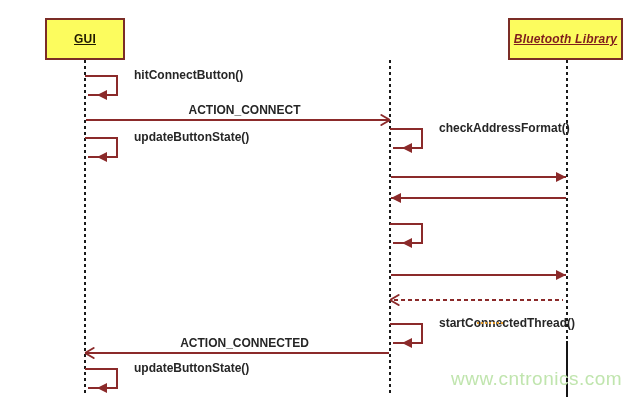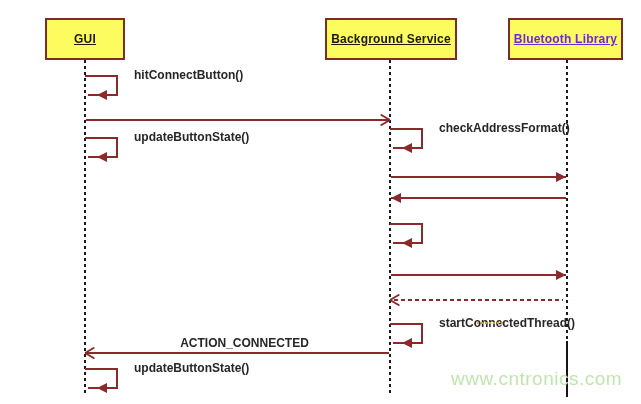--- a/index.html
+++ b/index.html
@@ -24,36 +24,34 @@
              letter-spacing:.5px;font-weight:400;}
 </style>
 </head>
 <body>
 
 <div id="diagram">
     <div class="actor-box" style="left: 45px; top: 18px; width: 80px; height: 42px; background: rgb(252, 252, 94); border-color: rgb(123, 45, 38);">
       <span class="actor-label" style="color: rgb(31, 26, 0);">GUI</span>
     </div>
     <div class="lifeline" style="left: 84px; top: 60px; height: 336px; background: repeating-linear-gradient(rgb(26, 26, 26) 0px, rgb(26, 26, 26) 3px, transparent 3px, transparent 6px);"></div>
-    <div class="actor-box" style="left: 325px; top: 18px; width: 132px; height: 42px; background: rgb(252, 252, 94); border-color: rgb(123, 45, 38);">
-      <span class="actor-label" style="color: rgb(31, 26, 0);">Background Service</span>
-    </div>
     <div class="lifeline" style="left: 389px; top: 60px; height: 336px; background: repeating-linear-gradient(rgb(26, 26, 26) 0px, rgb(26, 26, 26) 3px, transparent 3px, transparent 6px);"></div>
     <div class="actor-box" style="left: 508px; top: 18px; width: 115px; height: 42px; background: rgb(252, 252, 94); border-color: rgb(123, 45, 38);">
-      <span class="actor-label" style="color: #6d28d9;">Bluetooth Library</span>
+      <span class="actor-label" style="color: #7f1d1d; font-style: italic;">Bluetooth Library</span>
     </div>
     <div class="lifeline" style="left: 566px; top: 60px; height: 282px; background: repeating-linear-gradient(rgb(26, 26, 26) 0px, rgb(26, 26, 26) 3px, transparent 3px, transparent 6px);"></div>
     <div class="mline" style="left: 85px; top: 75px; width: 33px; background: rgb(139, 42, 42);"></div>
     <div style="position: absolute; left: 116px; top: 75px; width: 2px; height: 21px; background: rgb(139, 42, 42);"></div>
     <div class="mline" style="left: 88px; top: 94px; width: 28px; background: rgb(139, 42, 42);"></div>
     <div class="tri" style="top: 90px; border-top: 5px solid transparent; border-bottom: 5px solid transparent; border-right: 10px solid rgb(139, 42, 42); left: 97px;"></div>
     <div class="mlabel" style="left: 127px; top: 67px;">hitConnectButton()</div>
     <div class="mline" style="left: 86px; top: 119px; width: 303px; background: rgb(139, 42, 42);"></div>
     <div class="stroke" style="top: 119px; width: 11px; background: rgb(139, 42, 42); left: 379px; transform-origin: right center; transform: rotate(30deg);"></div>
     <div class="stroke" style="top: 119px; width: 11px; background: rgb(139, 42, 42); left: 379px; transform-origin: right center; transform: rotate(-30deg);"></div>
+    <div class="mlabel mlabel-center" style="left: 85px; top: 102px; width: 305px;">ACTION_CONNECT</div>
     <div class="mline" style="left: 390px; top: 128px; width: 33px; background: rgb(139, 42, 42);"></div>
     <div style="position: absolute; left: 421px; top: 128px; width: 2px; height: 21px; background: rgb(139, 42, 42);"></div>
     <div class="mline" style="left: 393px; top: 147px; width: 28px; background: rgb(139, 42, 42);"></div>
     <div class="tri" style="top: 143px; border-top: 5px solid transparent; border-bottom: 5px solid transparent; border-right: 10px solid rgb(139, 42, 42); left: 402px;"></div>
     <div class="mlabel" style="left: 432px; top: 120px;">checkAddressFormat()</div>
     <div class="mline" style="left: 85px; top: 137px; width: 33px; background: rgb(139, 42, 42);"></div>
     <div style="position: absolute; left: 116px; top: 137px; width: 2px; height: 21px; background: rgb(139, 42, 42);"></div>
     <div class="mline" style="left: 88px; top: 156px; width: 28px; background: rgb(139, 42, 42);"></div>
     <div class="tri" style="top: 152px; border-top: 5px solid transparent; border-bottom: 5px solid transparent; border-right: 10px solid rgb(139, 42, 42); left: 97px;"></div>
     <div class="mlabel" style="left: 127px; top: 129px;">updateButtonState()</div>

